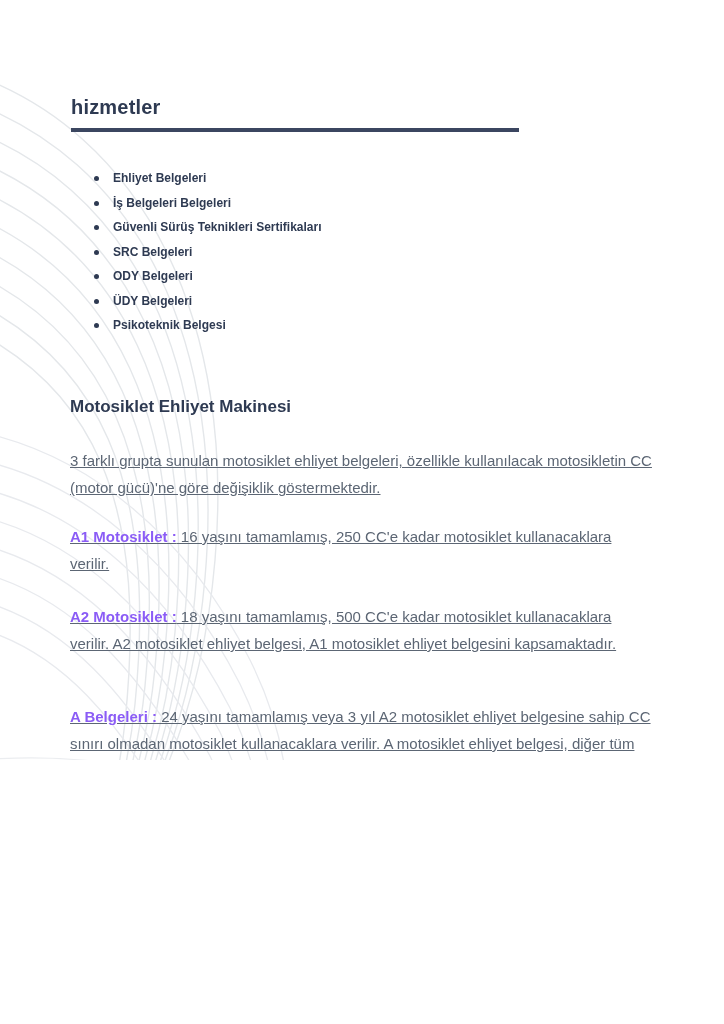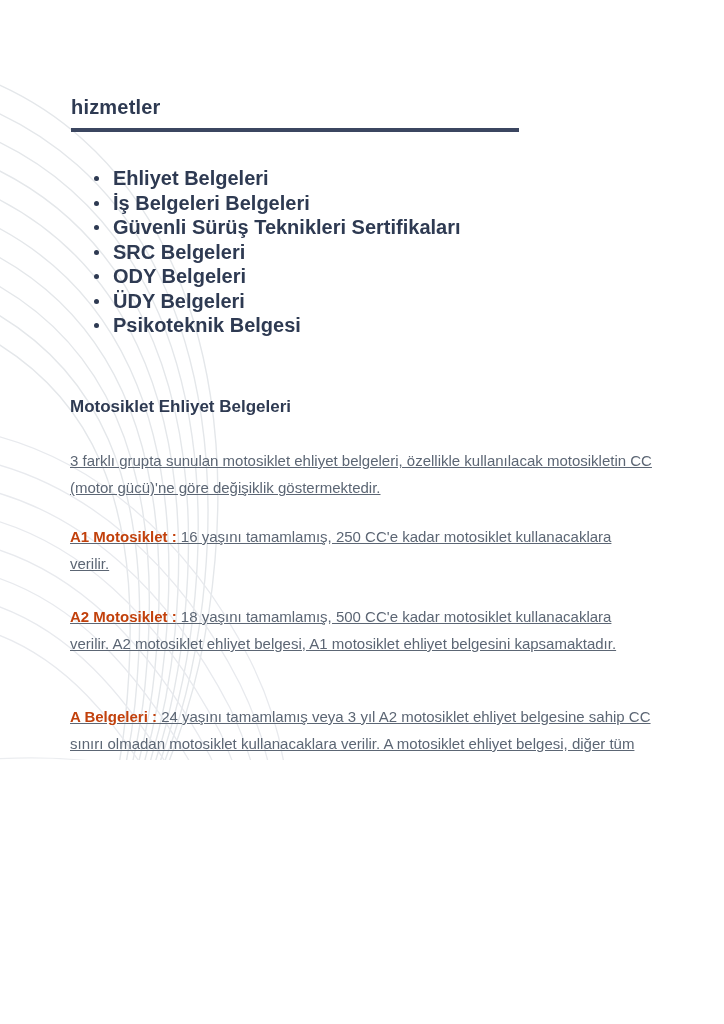--- a/index.html
+++ b/index.html
@@ -57,21 +57,21 @@
     left: 71px;
     top: 166px;
     width: 580px;
     margin: 0;
     padding: 0;
     list-style: none;
   }
   .service-list li {
     position: relative;
     padding-left: 42px;
-    font-size: 20px;
+    font-size: 12px;
     font-weight: bold;
     color: #2e3a52;
     line-height: 24.5px;
     white-space: nowrap;
   }
   .service-list li::before {
     content: "";
     position: absolute;
     left: 23px;
     top: 10px;
@@ -92,21 +92,21 @@
     position: absolute;
     left: 70px;
     width: 583px;
     font-size: 15px;
     line-height: 27px;
     color: #5c6674;
     text-decoration: underline;
   }
   .body-block .lead {
     font-weight: bold;
-    color: #c2410c;
+    color: #8b5cf6;
   }
   #para-intro { top: 432px; }
   #para-a1 { top: 508px; }
   #para-a2 { top: 588px; }
   #para-a  { top: 688px; }
 
   .page-badge {
     position: absolute;
     left: 83px;
     top: 905px;
@@ -167,21 +167,21 @@
     <ul class="service-list">
       <li>Ehliyet Belgeleri</li>
       <li>İş Belgeleri Belgeleri</li>
       <li>Güvenli Sürüş Teknikleri Sertifikaları</li>
       <li>SRC Belgeleri</li>
       <li>ODY Belgeleri</li>
       <li>ÜDY Belgeleri</li>
       <li>Psikoteknik Belgesi</li>
     </ul>
 
-    <div class="section-heading">Motosiklet Ehliyet Belgeleri</div>
+    <div class="section-heading">Motosiklet Ehliyet Makinesi</div>
 
     <p class="body-block" id="para-intro">3 farklı grupta sunulan motosiklet ehliyet belgeleri, özellikle kullanılacak motosikletin CC (motor gücü)'ne göre değişiklik göstermektedir.</p>
 
     <p class="body-block" id="para-a1">
       <span class="lead">A1 Motosiklet :</span><span> 16 yaşını tamamlamış, 250 CC'e kadar motosiklet kullanacaklara verilir.</span>
     </p>
 
     <p class="body-block" id="para-a2">
       <span class="lead">A2 Motosiklet :</span><span> 18 yaşını tamamlamış, 500 CC'e kadar motosiklet kullanacaklara verilir. A2 motosiklet ehliyet belgesi, A1 motosiklet ehliyet belgesini kapsamaktadır.</span>
     </p>

